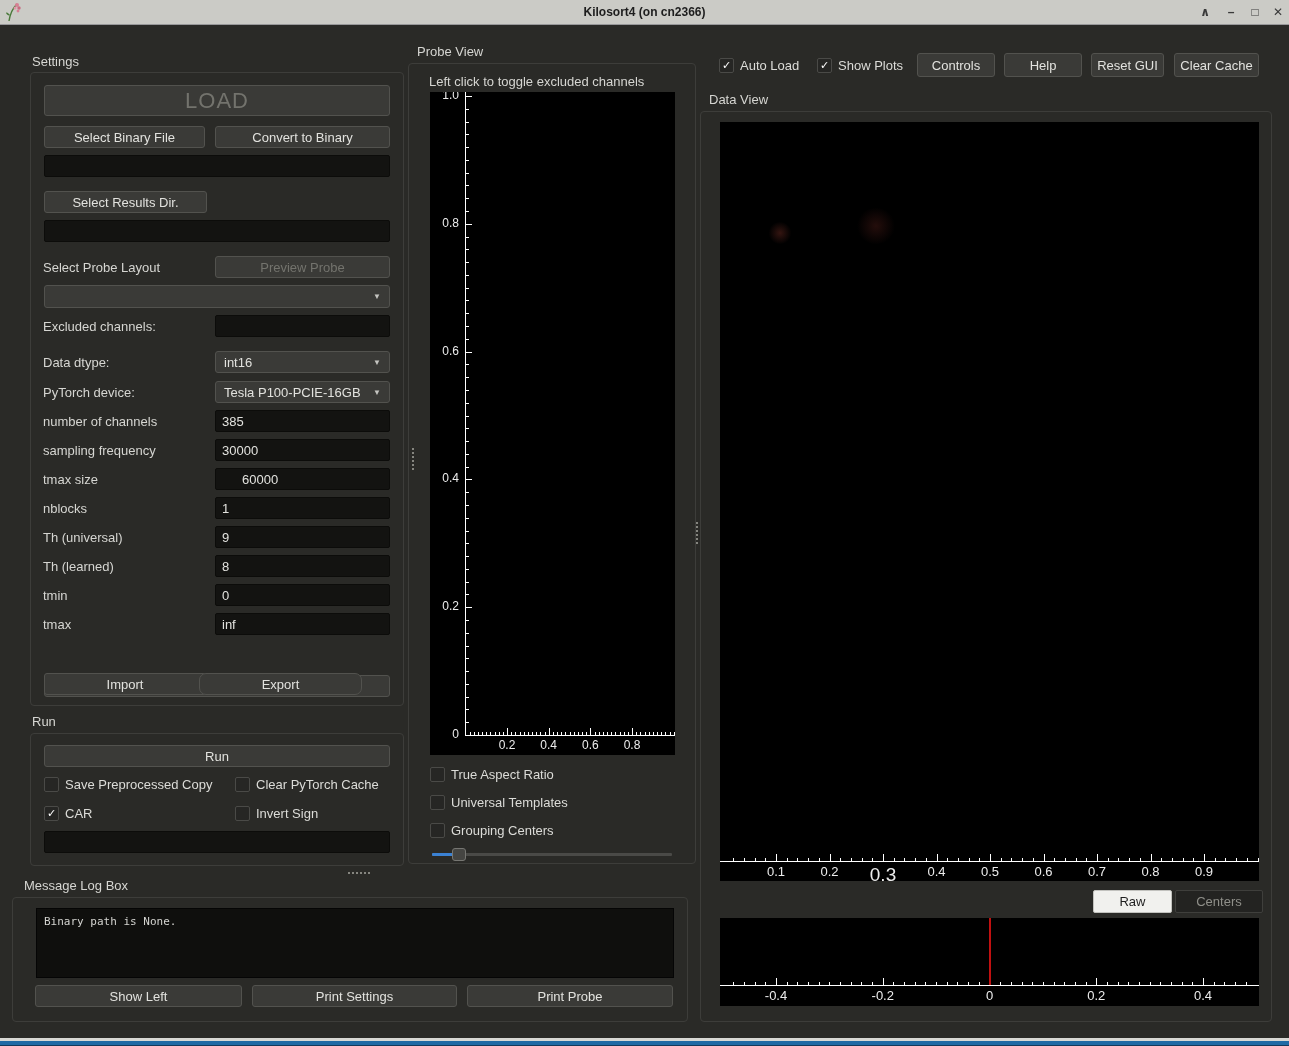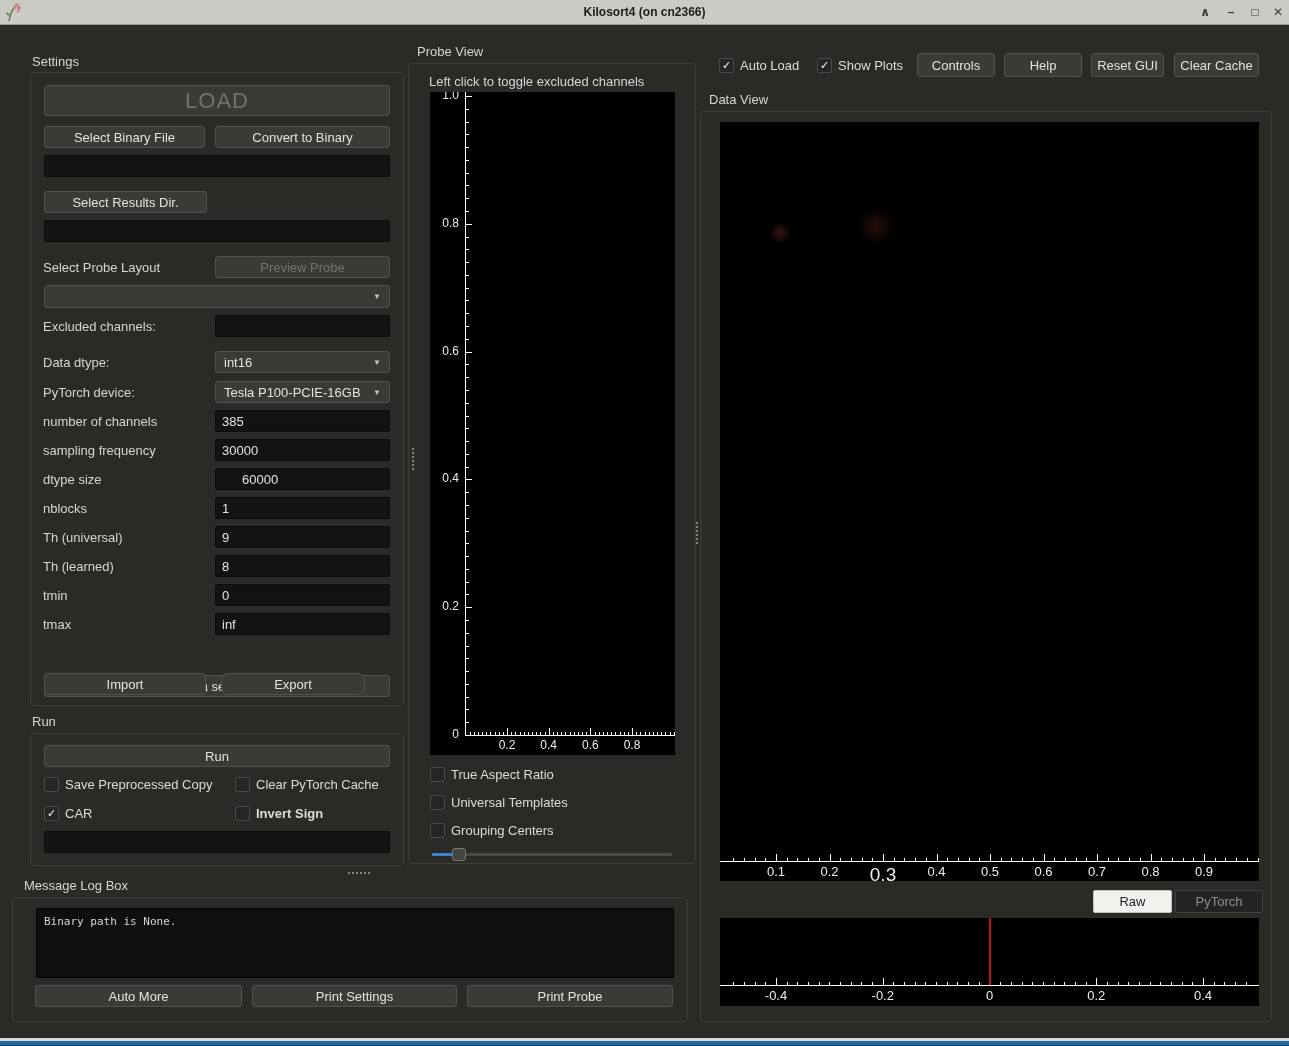--- a/index.html
+++ b/index.html
@@ -118,21 +118,21 @@
         <span class="arrow">▼</span>
       </div>
       <div class="abs fldlbl" style="left: 43px; top: 414px;">number of channels</div>
       <div class="abs inp" style="left: 215px; top: 410px; width: 175px; height: 22px;">
         <span>385</span>
       </div>
       <div class="abs fldlbl" style="left: 43px; top: 443px;">sampling frequency</div>
       <div class="abs inp" style="left: 215px; top: 439px; width: 175px; height: 22px;">
         <span>30000</span>
       </div>
-      <div class="abs fldlbl" style="left: 43px; top: 472px;">dtype size</div>
+      <div class="abs fldlbl" style="left: 43px; top: 472px;">tmax size</div>
       <div class="abs inp" style="left: 215px; top: 468px; width: 175px; height: 22px; padding-left: 26px;">
         <span>60000</span>
       </div>
       <div class="abs fldlbl" style="left: 43px; top: 501px;">nblocks</div>
       <div class="abs inp" style="left: 215px; top: 497px; width: 175px; height: 22px;">
         <span>1</span>
       </div>
       <div class="abs fldlbl" style="left: 43px; top: 530px;">Th (universal)</div>
       <div class="abs inp" style="left: 215px; top: 526px; width: 175px; height: 22px;">
         <span>9</span>
@@ -146,38 +146,38 @@
         <span>0</span>
       </div>
       <div class="abs fldlbl" style="left: 43px; top: 617px;">tmax</div>
       <div class="abs inp" style="left: 215px; top: 613px; width: 175px; height: 22px;">
         <span>inf</span>
       </div>
     </div>
 
   <div class="abs btn" style="left:44px;top:675px;width:346px;height:22px;">Extra settings</div>
   <div class="abs btn" style="left:44px;top:673px;width:162px;height:22px;">Import</div>
-  <div class="abs btn" style="left:221px;top:673px;width:144px;height:22px;border-radius:7px;">Export</div>
+  <div class="abs btn" style="left:199px;top:673px;width:163px;height:22px;border-radius:7px;">Export</div>
 
   <div class="abs seclbl" style="left:32px;top:714px;">Run</div>
   <div class="abs groupbox" style="left:30px;top:733px;width:372px;height:131px;"></div>
   <div class="abs btn" style="left:44px;top:745px;width:346px;height:22px;">Run</div>
   <div class="abs cbrow" style="left:44px;top:777px;">
       <span class="cbox"></span>
       <span class="cblabel">Save Preprocessed Copy</span>
     </div>
   <div class="abs cbrow" style="left:235px;top:777px;">
       <span class="cbox"></span>
       <span class="cblabel">Clear PyTorch Cache</span>
     </div>
   <div class="abs cbrow" style="left:44px;top:806px;">
       <span class="cbox">✓</span>
       <span class="cblabel">CAR</span>
     </div>
-  <div class="abs cbrow" style="left:235px;top:806px;font-weight:bold;">
+  <div class="abs cbrow" style="left:235px;top:806px;">
       <span class="cbox"></span>
       <span class="cblabel">Invert Sign</span>
     </div>
   <div class="abs inp" style="left:44px;top:831px;width:346px;height:22px;"></div>
 
   <div class="abs dotsh" style="left:348px;top:872px;">
     <span class="dot"></span>
       <span class="dot"></span>
       <span class="dot"></span>
       <span class="dot"></span>
@@ -197,21 +197,21 @@
       <span class="dot"></span>
       <span class="dot"></span>
       <span class="dot"></span>
       <span class="dot"></span>
       <span class="dot"></span>
   </div>
 
   <div class="abs seclbl" style="left:24px;top:878px;">Message Log Box</div>
   <div class="abs groupbox" style="left:12px;top:897px;width:674px;height:123px;"></div>
   <div id="log-area" class="abs" style="left:36px;top:908px;width:638px;height:70px;">Binary path is None.</div>
-  <div class="abs btn" style="left:35px;top:985px;width:207px;height:22px;">Auto More</div>
+  <div class="abs btn" style="left:35px;top:985px;width:207px;height:22px;">Show Left</div>
   <div class="abs btn" style="left:252px;top:985px;width:205px;height:22px;">Print Settings</div>
   <div class="abs btn" style="left:467px;top:985px;width:206px;height:22px;">Print Probe</div>
 
   <div class="abs seclbl" style="left:417px;top:44px;">Probe View</div>
   <div class="abs groupbox" style="left:408px;top:63px;width:286px;height:799px;"></div>
   <div class="abs seclbl" style="left:429px;top:74px;">Left click to toggle excluded channels</div>
   <div id="probe-plot" class="abs plot" style="left:430px;top:92px;width:245px;height:663px;">
       <div class="axis-line" style="left: 35px; top: 643px; width: 210px; height: 1px;"></div>
       <div class="axis-line" style="left: 35px; top: 0px; width: 1px; height: 644px;"></div>
       <div class="tick" style="left: 35px; top: 4px; width: 7px; height: 1px;"></div>
@@ -417,21 +417,21 @@
       <div class="tick" style="left: 451.9px; top: 736px; width: 1px; height: 3px;"></div>
       <div class="tick" style="left: 462.6px; top: 736px; width: 1px; height: 3px;"></div>
       <div class="tick" style="left: 473.3px; top: 736px; width: 1px; height: 3px;"></div>
       <div class="tick" style="left: 494.7px; top: 736px; width: 1px; height: 3px;"></div>
       <div class="tick" style="left: 505.4px; top: 736px; width: 1px; height: 3px;"></div>
       <div class="tick" style="left: 516.1px; top: 736px; width: 1px; height: 3px;"></div>
       <div class="tick" style="left: 526.8px; top: 736px; width: 1px; height: 3px;"></div>
       <div class="tick" style="left: 537.5px; top: 736px; width: 1px; height: 3px;"></div>
     </div>
   <div class="abs btn-raw" style="left:1093px;top:890px;width:79px;height:23px;">Raw</div>
-  <div class="abs btn-whitened" style="left:1175px;top:890px;width:88px;height:23px;">PyTorch</div>
+  <div class="abs btn-whitened" style="left:1175px;top:890px;width:88px;height:23px;">Centers</div>
   <div id="time-plot" class="abs plot" style="left:720px;top:918px;width:539px;height:88px;">
       <div class="axis-line" style="left: 0px; top: 67px; width: 539px; height: 1px;"></div>
       <div class="tick" style="left: 56px; top: 60px; width: 1px; height: 7px;"></div>
       <div class="ticklabel" style="left: 56px; top: 70px; font-size: 13px;">-0.4</div>
       <div class="tick" style="left: 162.75px; top: 60px; width: 1px; height: 7px;"></div>
       <div class="ticklabel" style="left: 162.75px; top: 70px; font-size: 13px;">-0.2</div>
       <div class="tick" style="left: 269.5px; top: 60px; width: 1px; height: 7px;"></div>
       <div class="ticklabel" style="left: 269.5px; top: 70px; font-size: 13px;">0</div>
       <div class="tick" style="left: 376.25px; top: 60px; width: 1px; height: 7px;"></div>
       <div class="ticklabel" style="left: 376.25px; top: 70px; font-size: 13px;">0.2</div>

